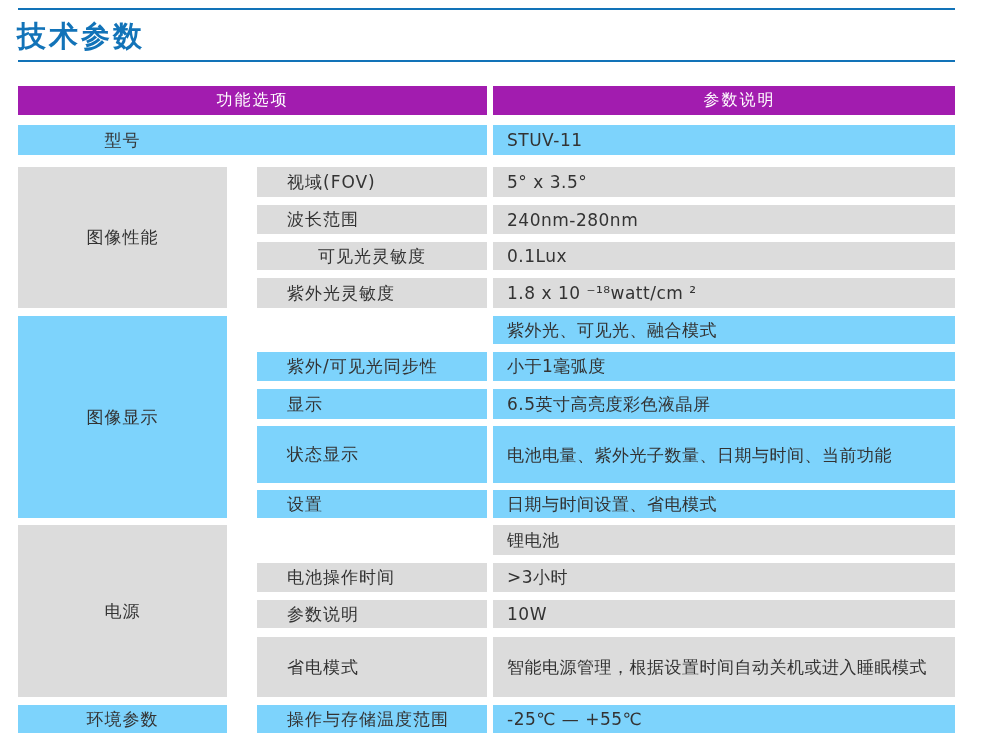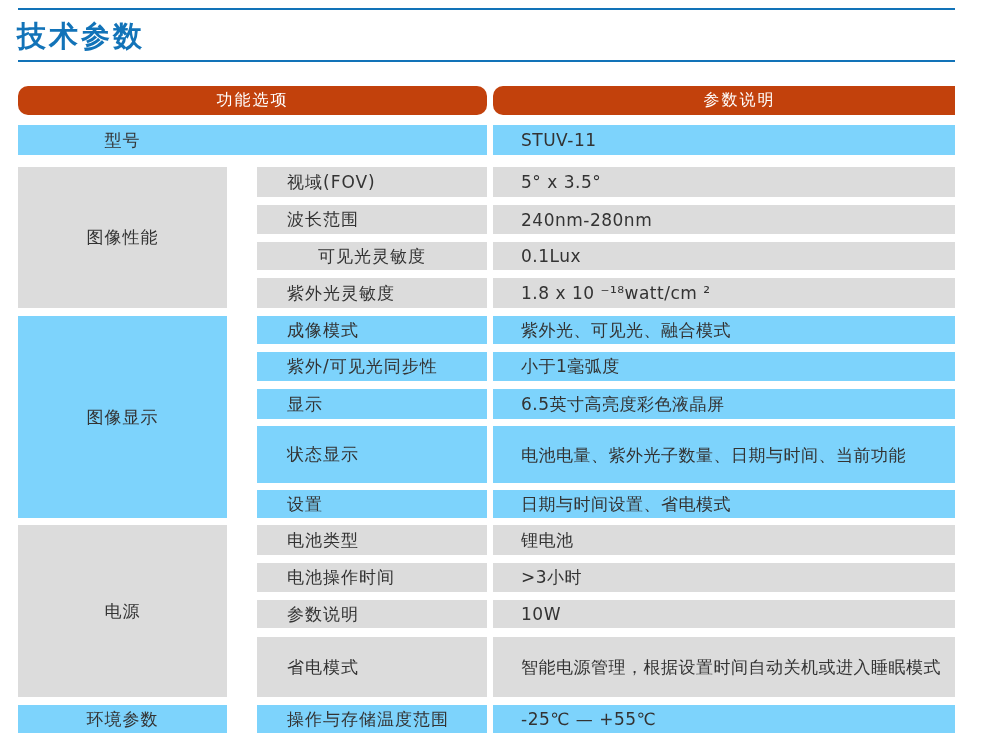--- a/index.html
+++ b/index.html
@@ -23,29 +23,29 @@
   .spec-table {
     position: absolute; left: 18px; top: 86px;
     display: grid;
     grid-template-columns: 209px 254px 493px;
     column-gap: 6px; row-gap: 0;
     grid-template-rows: 29px 10px 30px 12px 30px 8px 29px 8px 28px 8px 30px 8px 28px 8px 29px 8px 30px 7px 57px 7px 28px 7px 30px 8px 29px 8px 28px 9px 60px 8px 28px;
   }
 
   .cell { display: flex; align-items: center; font-size: 17px; letter-spacing: 1px; }
   .head {
-    background: #c2410c; color: #ffffff;
-    justify-content: center; font-size: 16px; letter-spacing: 2px; border-radius: 10px;
+    background: #a21caf; color: #ffffff;
+    justify-content: center; font-size: 16px; letter-spacing: 2px;
   }
   .g { background: #dcdcdc; }
   .b { background: #7dd3fc; }
   .grp { justify-content: center; text-align: center; }
   .lab { padding-left: 30px; margin-left: 24px; }
   .lab.center { padding-left: 0; justify-content: center; }
-  .val { padding-left: 28px; letter-spacing: 0.5px; }
+  .val { padding-left: 14px; letter-spacing: 0.5px; }
   .col1-center { display: inline-block; width: 209px; text-align: center; }
   .lines { display: flex; flex-direction: row; line-height: 28px; }
 </style>
 </head>
 <body>
 
 <div class="page">
 
   <div class="rule rule-top"></div>
   <h1 class="title">技术参数</h1>
@@ -70,21 +70,20 @@
     <div class="cell g val" style="grid-area:7/3/8/4">240nm-280nm</div>
 
     <div class="cell g lab center" style="grid-area:9/2/10/3">可见光灵敏度</div>
     <div class="cell g val" style="grid-area:9/3/10/4">0.1Lux</div>
 
     <div class="cell g lab" style="grid-area:11/2/12/3">紫外光灵敏度</div>
     <div class="cell g val" style="grid-area:11/3/12/4">1.8 x 10 ⁻¹⁸watt/cm ²</div>
 
     <div class="cell b grp" style="grid-area:13/1/22/2">图像显示</div>
 
-    <div class="cell b lab" style="grid-area:13/2/14/3">成像模式</div>
     <div class="cell b val" style="grid-area:13/3/14/4">紫外光、可见光、融合模式</div>
 
     <div class="cell b lab" style="grid-area:15/2/16/3">紫外/可见光同步性</div>
     <div class="cell b val" style="grid-area:15/3/16/4">小于1毫弧度</div>
 
     <div class="cell b lab" style="grid-area:17/2/18/3">显示</div>
     <div class="cell b val" style="grid-area:17/3/18/4">6.5英寸高亮度彩色液晶屏</div>
 
     <div class="cell b lab" style="grid-area:19/2/20/3">状态显示</div>
     <div class="cell b val" style="grid-area:19/3/20/4">
@@ -92,21 +91,20 @@
         <span>电池电量、紫外光子数量、</span>
         <span>日期与时间、当前功能</span>
       </span>
     </div>
 
     <div class="cell b lab" style="grid-area:21/2/22/3">设置</div>
     <div class="cell b val" style="grid-area:21/3/22/4">日期与时间设置、省电模式</div>
 
     <div class="cell g grp" style="grid-area:23/1/30/2">电源</div>
 
-    <div class="cell g lab" style="grid-area:23/2/24/3">电池类型</div>
     <div class="cell g val" style="grid-area:23/3/24/4">锂电池</div>
 
     <div class="cell g lab" style="grid-area:25/2/26/3">电池操作时间</div>
     <div class="cell g val" style="grid-area:25/3/26/4">&gt;3小时</div>
 
     <div class="cell g lab" style="grid-area:27/2/28/3">参数说明</div>
     <div class="cell g val" style="grid-area:27/3/28/4">10W</div>
 
     <div class="cell g val" style="grid-area:29/3/30/4">
       <span class="lines">

